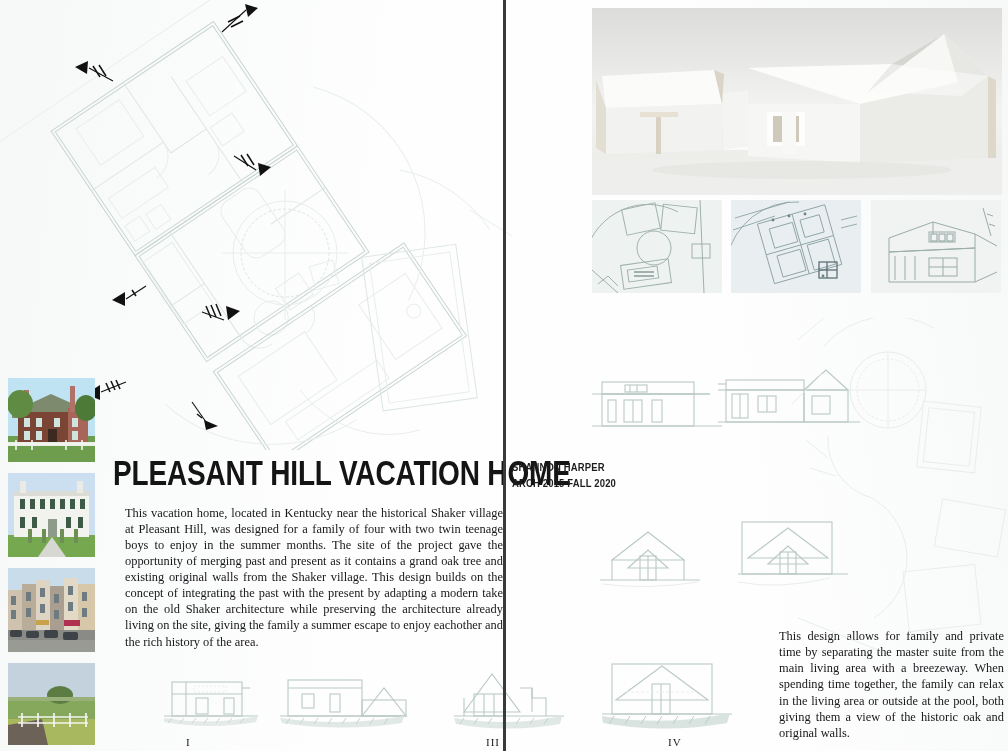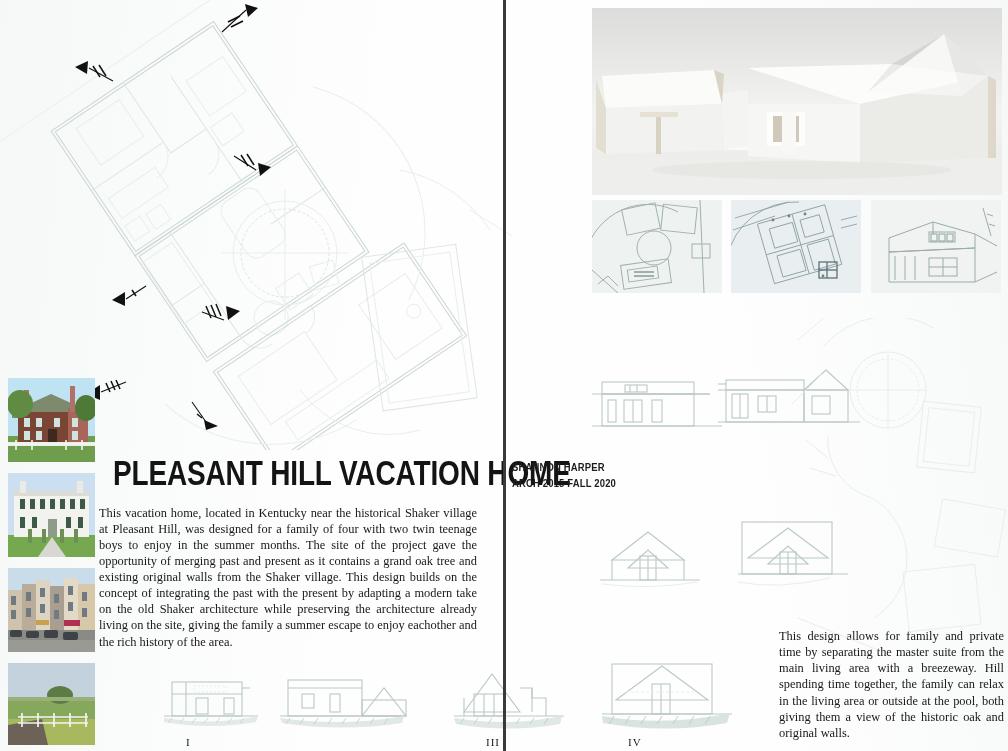--- a/index.html
+++ b/index.html
@@ -65,21 +65,21 @@
     position:absolute; left:512px; top:460px;
     font-family:"Liberation Sans", sans-serif;
     font-weight:700; font-size:11px;
     line-height:1.42; color:#1d1d1d;
     letter-spacing:.2px;
     transform:scaleX(.86); transform-origin:left top;
   }
 
   
   .body-left {
-    position:absolute; left:99px; top:505px; width:378px;
+    position:absolute; left:125px; top:505px; width:378px;
     font-family:"Liberation Serif", serif;
     font-size:12.4px; line-height:1.295;
     color:#17171a;
     text-align:justify;
     text-justify:inter-word;
     hyphens:manual;
   }
   .body-right {
     position:absolute; left:779px; top:628px; width:225px;
     font-family:"Liberation Serif", serif;
@@ -379,21 +379,21 @@
     </svg>
   </div>
 
   <div class="title">PLEASANT HILL VACATION HOME</div>
   <div class="credit">
     <div>SHANNON HARPER</div>
     <div>ARCH 2015 FALL 2020</div>
   </div>
 
   <p class="body-left">This vacation home, located in Kentucky near the historical Shaker village at Pleasant Hill, was designed for a family of four with two twin teenage boys to enjoy in the summer months. The site of the project gave the opportunity of merging past and present as it contains a grand oak tree and existing original walls from the Shaker village. This design builds on the concept of integrating the past with the present by adapting a modern take on the old Shaker architecture while preserving the architecture already living on the site, giving the family a summer escape to enjoy eachother and the rich history of the area.</p>
-  <p class="body-right">This design allows for family and private time by separating the master suite from the main living area with a breezeway. Hill spending time together, the family can relax in the living area or outside at the pool, both giving them a view of the historic oak and original walls.</p>
+  <p class="body-right">This design allows for family and private time by separating the master suite from the main living area with a breezeway. When spending time together, the family can relax in the living area or outside at the pool, both giving them a view of the historic oak and original walls.</p>
 
   <div class="model-photo">
     <svg width="410" height="187" viewBox="0 0 410 187">
       <defs>
         <linearGradient id="bgm" x1="0" y1="0" x2="0" y2="1">
           <stop offset="0%" stop-color="#dcdcda"></stop>
           <stop offset="55%" stop-color="#f3f3f1"></stop>
           <stop offset="100%" stop-color="#e8e8e5"></stop>
         </linearGradient>
       </defs>
@@ -683,16 +683,16 @@
         <line x1="14" y1="58" x2="9" y2="66"></line>
           <line x1="30" y1="58" x2="25" y2="66"></line>
         <line x1="46" y1="58" x2="41" y2="66"></line>
           <line x1="62" y1="58" x2="57" y2="66"></line>
         <line x1="78" y1="58" x2="73" y2="66"></line>
           <line x1="94" y1="58" x2="89" y2="66"></line>
         <line x1="110" y1="58" x2="105" y2="66"></line>
       </g>
     </g>
   </svg>
-  <div class="elev-label" style="left:628px; top:736px;">IV</div>
+  <div class="elev-label" style="left:668px; top:736px;">IV</div>
 
   <div class="divider"></div>
 </div>
 
 </body></html>

